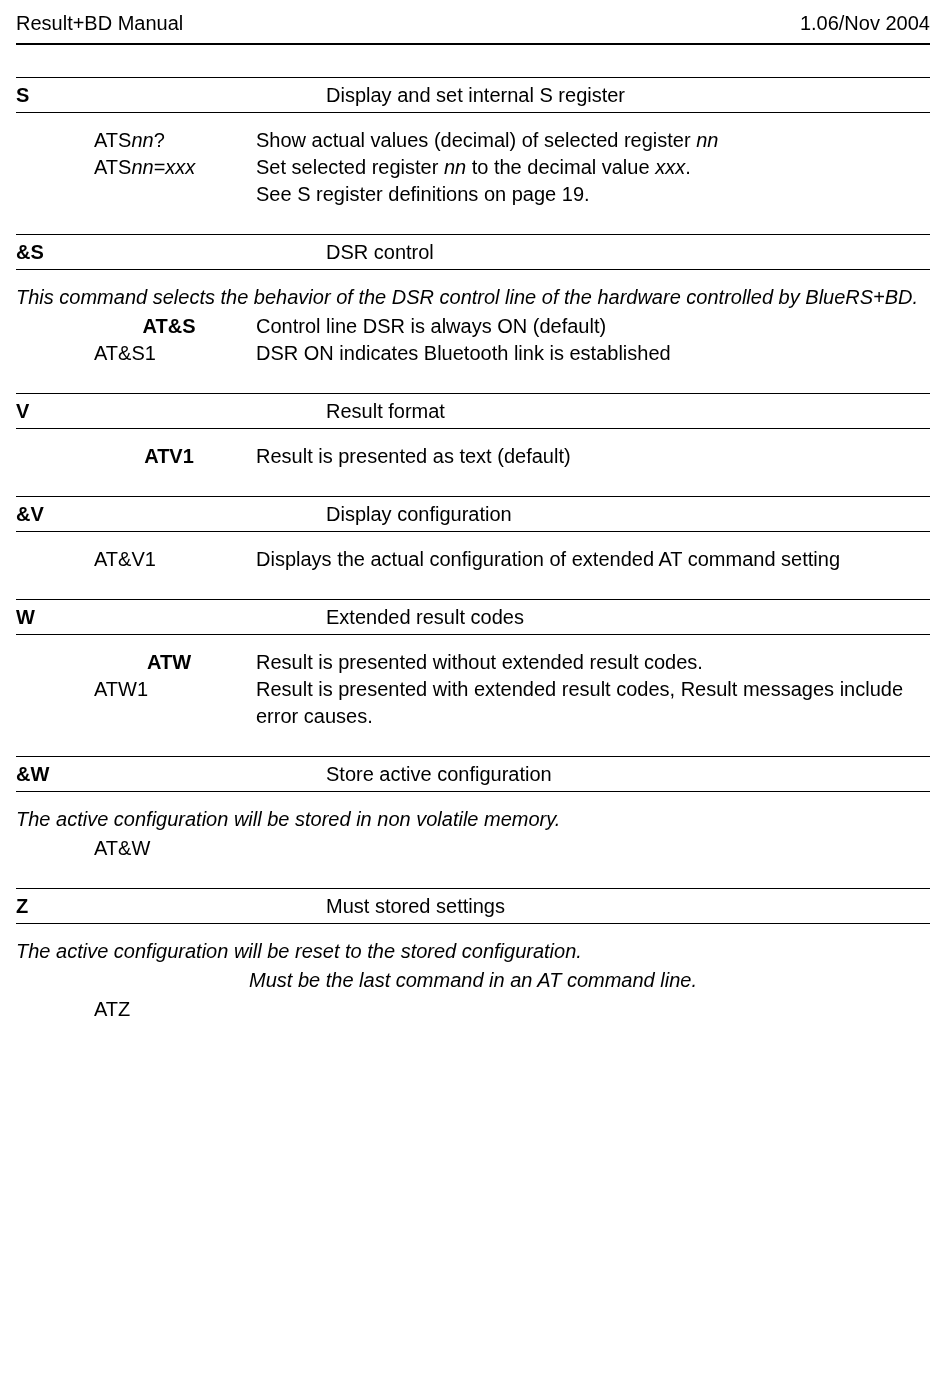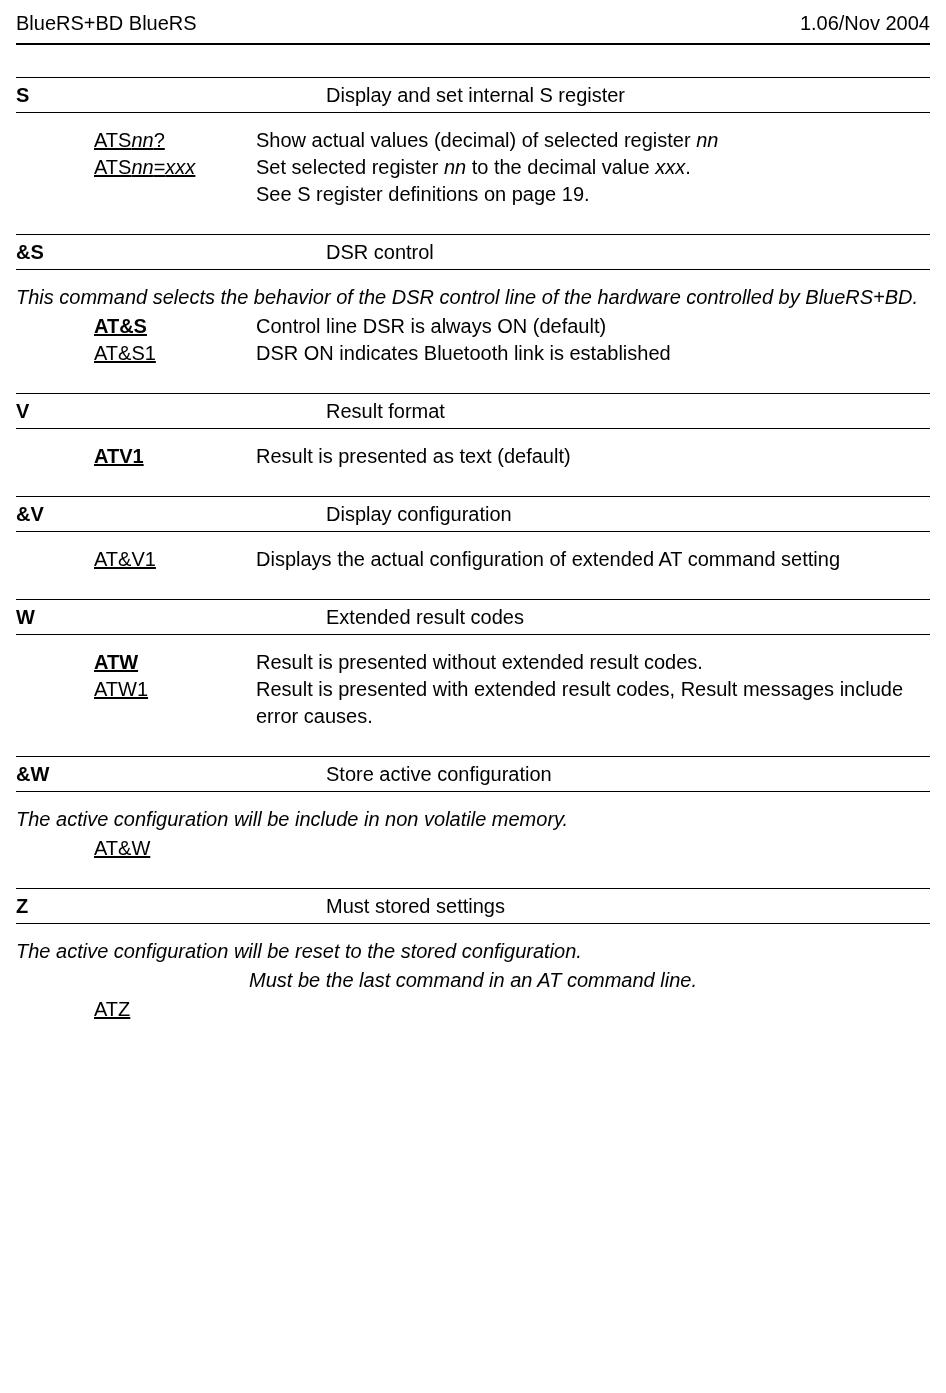--- a/index.html
+++ b/index.html
@@ -45,34 +45,33 @@
     text-align: justify;
     font-style: italic;
   }
   .cmd-row {
     display: flex;
     margin-left: 78px;
   }
   .cmd {
     width: 150px;
     flex-shrink: 0;
-    text-decoration: underline;
   }
-  .cmd-b { font-weight: bold; }
+  .cmd-b { font-weight: bold; text-align: center; }
   .desc {
     flex: 1;
     margin-left: 12px;
   }
   .italic { font-style: italic; }
 </style>
 </head>
 <body>
 
 <div class="header-row">
-  <span>BlueRS+BD BlueRS</span>
+  <span>Result+BD Manual</span>
   <span>1.06/Nov 2004</span>
 </div>
 <div class="title-rule"></div>
 
 <div class="section-rule"></div>
 <div class="section-header">
   <span class="section-letter">S</span>
   <span class="section-title">Display and set internal S register</span>
 </div>
 <div class="section-body">
@@ -154,21 +153,21 @@
     <span class="desc">Result is presented with extended result codes, Result messages include error causes.</span>
   </div>
 </div>
 
 <div class="section-rule"></div>
 <div class="section-header">
   <span class="section-letter">&amp;W</span>
   <span class="section-title">Store active configuration</span>
 </div>
 <div class="section-body">
-  <p class="para" style="text-align:left">The active configuration will be include in non volatile memory.</p>
+  <p class="para" style="text-align:left">The active configuration will be stored in non volatile memory.</p>
   <div class="cmd-row">
     <span class="cmd">AT&amp;W</span>
     <span class="desc"></span>
   </div>
 </div>
 
 <div class="section-rule"></div>
 <div class="section-header">
   <span class="section-letter">Z</span>
   <span class="section-title">Must stored settings</span>

